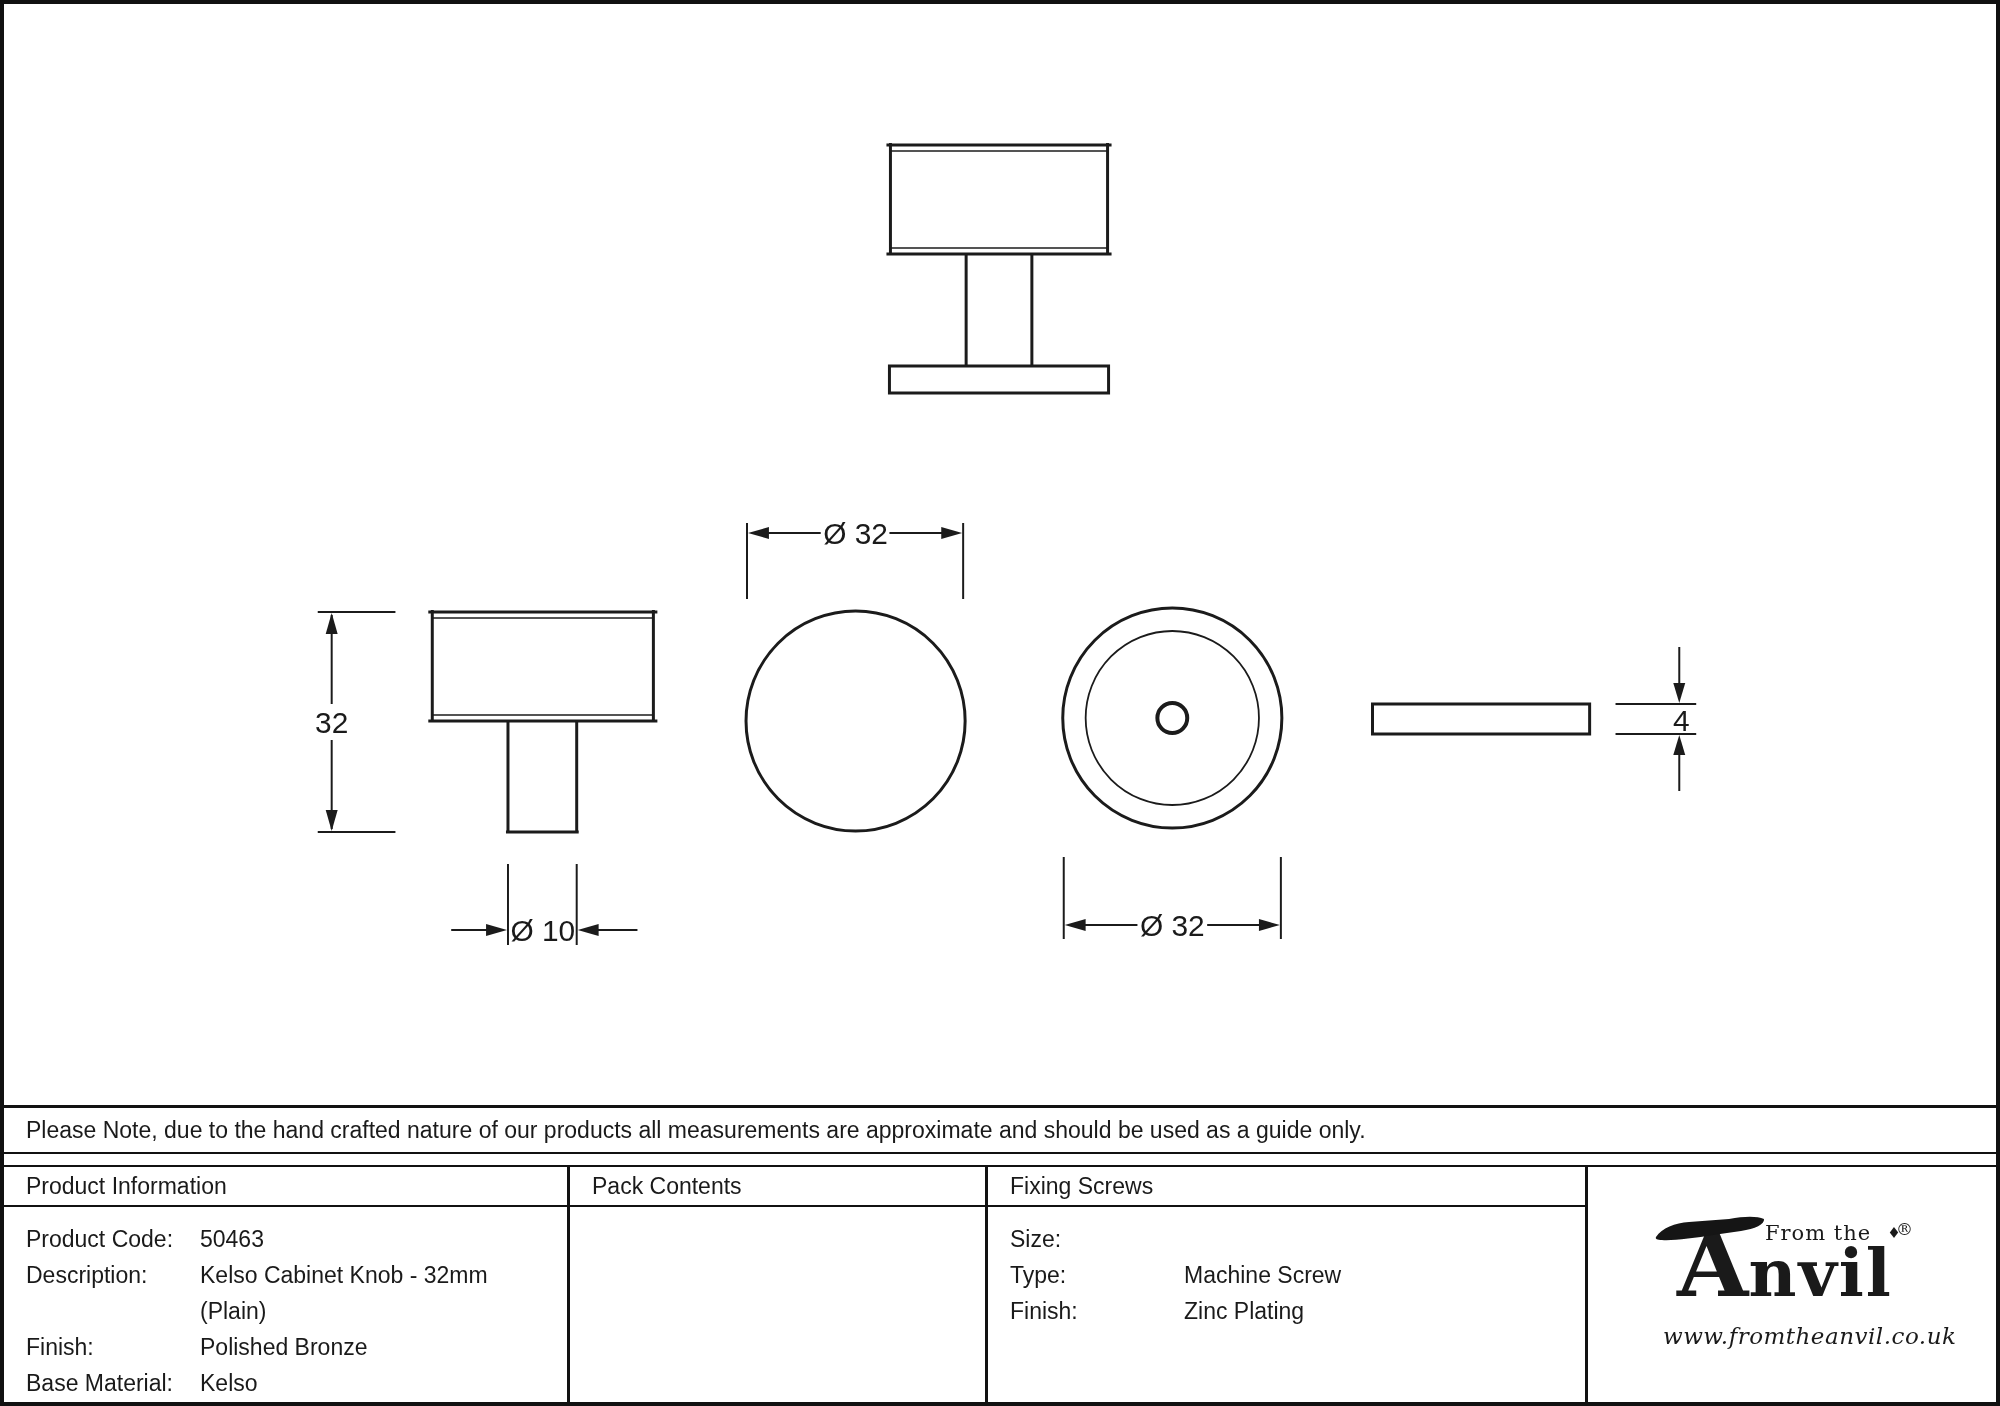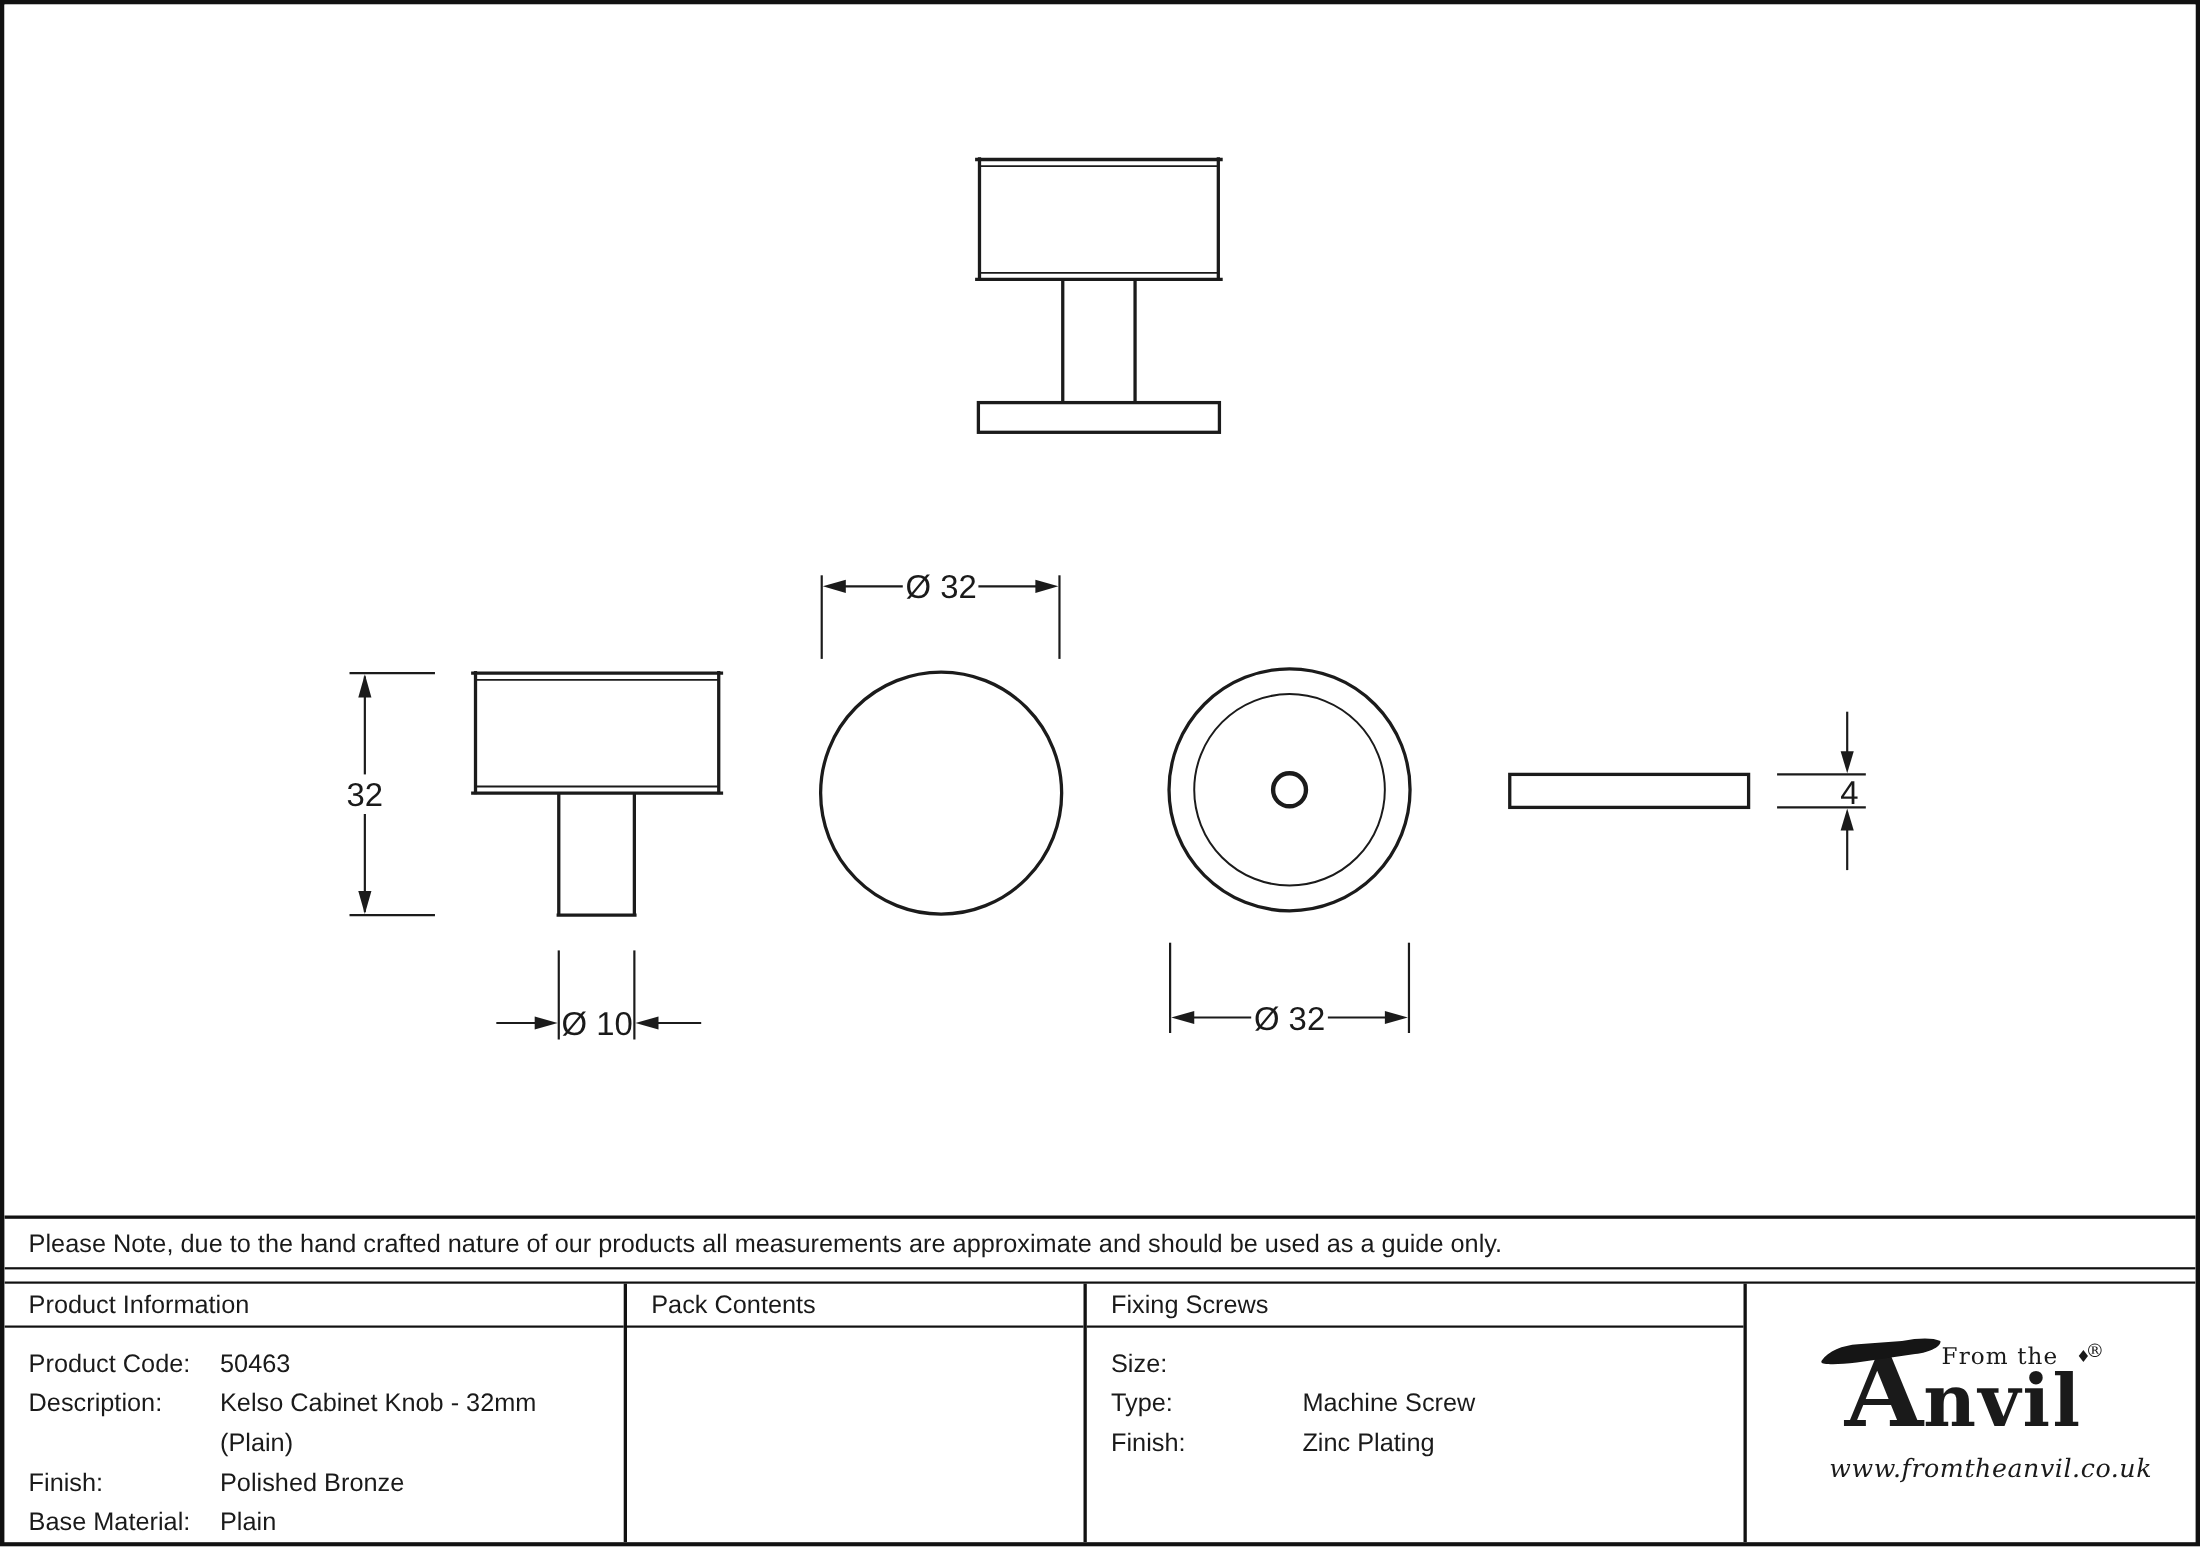--- a/index.html
+++ b/index.html
@@ -182,21 +182,21 @@
             <div>Kelso Cabinet Knob - 32mm</div>
             <div>(Plain)</div>
           </div>
         </div>
         <div class="info-row">
           <div class="info-label">Finish:</div>
           <div class="info-value">Polished Bronze</div>
         </div>
         <div class="info-row">
           <div class="info-label">Base Material:</div>
-          <div class="info-value">Plain</div>
+          <div class="info-value">Kelso</div>
         </div>
       </div>
     </div>
 
     <div class="col col2 col-sep">
       <div class="col-header">Pack Contents</div>
     </div>
 
     <div class="col col3 col-sep">
       <div class="col-header">Fixing Screws</div>

